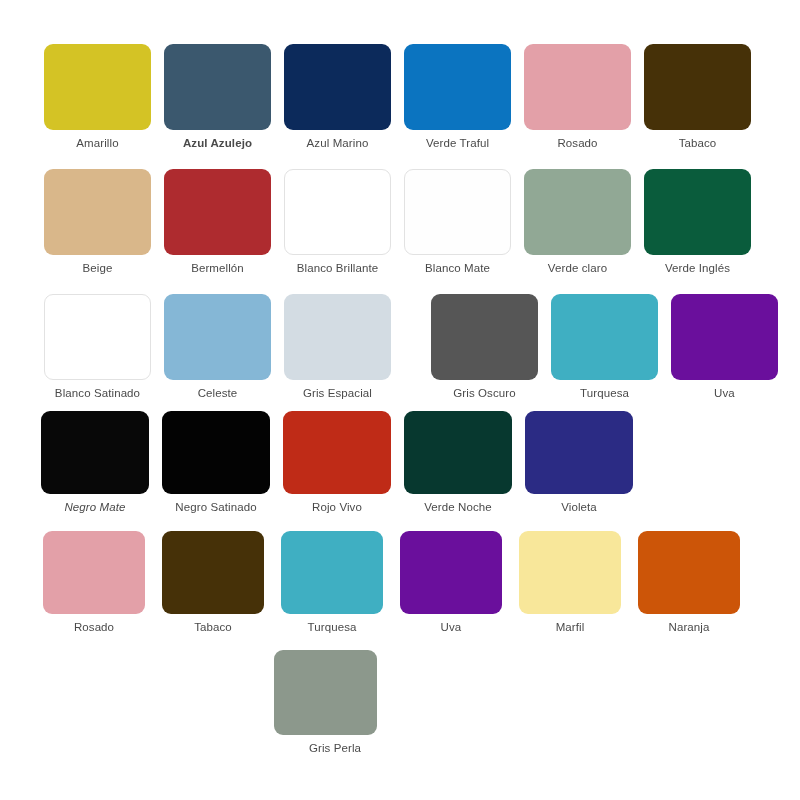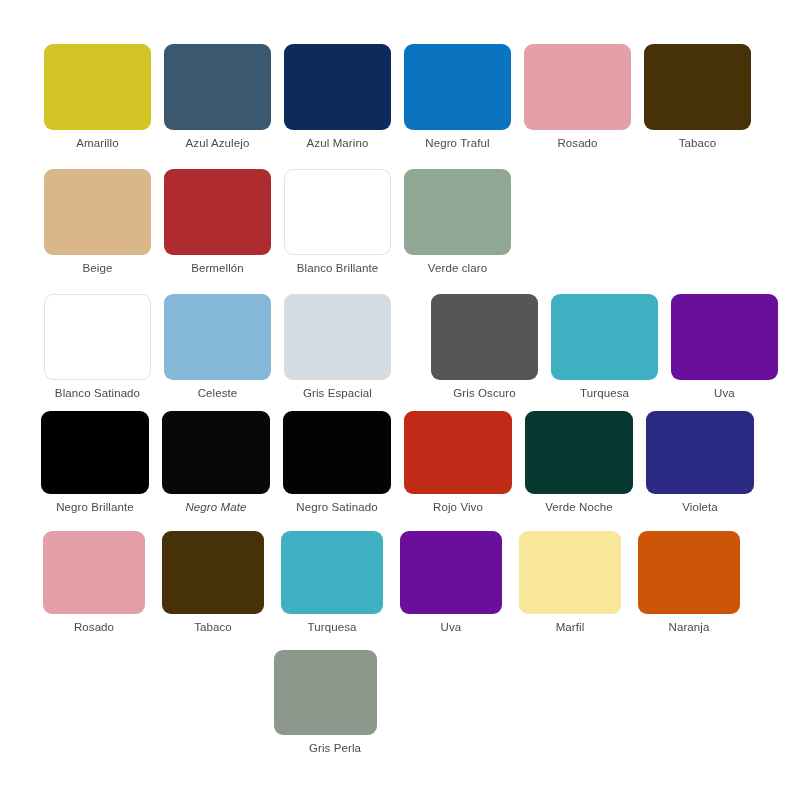--- a/index.html
+++ b/index.html
@@ -52,29 +52,29 @@
 <body>
 
 <div id="swatch-chart" style="background: rgb(255, 255, 255);">
     <div class="swatch-row" style="top: 44px; padding-left: 44px; gap: 13px;">
       <div class="swatch-cell" style="width: 107px;">
         <div class="swatch-chip" style="width: 107px; height: 86px; background: rgb(212, 195, 37);"></div>
         <div class="swatch-label" style="color: rgb(74, 74, 74);">Amarillo</div>
       </div>
       <div class="swatch-cell" style="width: 107px;">
         <div class="swatch-chip" style="width: 107px; height: 86px; background: rgb(59, 88, 110);"></div>
-        <div class="swatch-label" style="color: rgb(74, 74, 74);">Azul Azulejo</div>
+        <div class="swatch-label" style="color: rgb(74, 74, 74); font-weight: bold;">Azul Azulejo</div>
       </div>
       <div class="swatch-cell" style="width: 107px;">
         <div class="swatch-chip" style="width: 107px; height: 86px; background: rgb(12, 42, 91);"></div>
         <div class="swatch-label" style="color: rgb(74, 74, 74);">Azul Marino</div>
       </div>
       <div class="swatch-cell" style="width: 107px;">
         <div class="swatch-chip" style="width: 107px; height: 86px; background: rgb(11, 116, 192);"></div>
-        <div class="swatch-label" style="color: rgb(74, 74, 74);">Negro Traful</div>
+        <div class="swatch-label" style="color: rgb(74, 74, 74);">Verde Traful</div>
       </div>
       <div class="swatch-cell" style="width: 107px;">
         <div class="swatch-chip" style="width: 107px; height: 86px; background: rgb(227, 160, 168);"></div>
         <div class="swatch-label" style="color: rgb(74, 74, 74);">Rosado</div>
       </div>
       <div class="swatch-cell" style="width: 107px;">
         <div class="swatch-chip" style="width: 107px; height: 86px; background: rgb(70, 49, 8);"></div>
         <div class="swatch-label" style="color: rgb(74, 74, 74);">Tabaco</div>
       </div>
     </div>
@@ -85,22 +85,30 @@
       </div>
       <div class="swatch-cell" style="width: 107px;">
         <div class="swatch-chip" style="width: 107px; height: 86px; background: rgb(174, 43, 47);"></div>
         <div class="swatch-label" style="color: rgb(74, 74, 74);">Bermellón</div>
       </div>
       <div class="swatch-cell" style="width: 107px;">
         <div class="swatch-chip bordered" style="width: 107px; height: 86px; background: rgb(255, 255, 255); border-color: rgb(226, 226, 226);"></div>
         <div class="swatch-label" style="color: rgb(74, 74, 74);">Blanco Brillante</div>
       </div>
       <div class="swatch-cell" style="width: 107px;">
+        <div class="swatch-chip bordered" style="width: 107px; height: 86px; background: rgb(254, 254, 254); border-color: rgb(226, 226, 226);"></div>
+        <div class="swatch-label" style="color: rgb(74, 74, 74);">Blanco Mate</div>
+      </div>
+      <div class="swatch-cell" style="width: 107px;">
         <div class="swatch-chip" style="width: 107px; height: 86px; background: rgb(145, 168, 149);"></div>
         <div class="swatch-label" style="color: rgb(74, 74, 74);">Verde claro</div>
+      </div>
+      <div class="swatch-cell" style="width: 107px;">
+        <div class="swatch-chip" style="width: 107px; height: 86px; background: rgb(10, 92, 60);"></div>
+        <div class="swatch-label" style="color: rgb(74, 74, 74);">Verde Inglés</div>
       </div>
     </div>
     <div class="swatch-row" style="top: 294px; padding-left: 44px; gap: 13px;">
       <div class="swatch-cell" style="width: 107px;">
         <div class="swatch-chip bordered" style="width: 107px; height: 86px; background: rgb(255, 255, 255); border-color: rgb(226, 226, 226);"></div>
         <div class="swatch-label" style="color: rgb(74, 74, 74);">Blanco Satinado</div>
       </div>
       <div class="swatch-cell" style="width: 107px;">
         <div class="swatch-chip" style="width: 107px; height: 86px; background: rgb(133, 183, 214);"></div>
         <div class="swatch-label" style="color: rgb(74, 74, 74);">Celeste</div>
@@ -116,24 +124,20 @@
       <div class="swatch-cell" style="width: 107px;">
         <div class="swatch-chip" style="width: 107px; height: 86px; background: rgb(63, 175, 194);"></div>
         <div class="swatch-label" style="color: rgb(74, 74, 74);">Turquesa</div>
       </div>
       <div class="swatch-cell" style="width: 107px;">
         <div class="swatch-chip" style="width: 107px; height: 86px; background: rgb(106, 15, 156);"></div>
         <div class="swatch-label" style="color: rgb(74, 74, 74);">Uva</div>
       </div>
     </div>
     <div class="swatch-row" style="top: 411px; padding-left: 41px; gap: 13px;">
-      <div class="swatch-cell" style="width: 108px;">
-        <div class="swatch-chip" style="width: 108px; height: 83px; background: rgb(0, 0, 0);"></div>
-        <div class="swatch-label" style="color: rgb(74, 74, 74);">Negro Brillante</div>
-      </div>
       <div class="swatch-cell" style="width: 108px; font-style: italic;">
         <div class="swatch-chip" style="width: 108px; height: 83px; background: rgb(8, 8, 8);"></div>
         <div class="swatch-label" style="color: rgb(74, 74, 74);">Negro Mate</div>
       </div>
       <div class="swatch-cell" style="width: 108px;">
         <div class="swatch-chip" style="width: 108px; height: 83px; background: rgb(3, 3, 3);"></div>
         <div class="swatch-label" style="color: rgb(74, 74, 74);">Negro Satinado</div>
       </div>
       <div class="swatch-cell" style="width: 108px;">
         <div class="swatch-chip" style="width: 108px; height: 83px; background: rgb(191, 43, 23);"></div>

